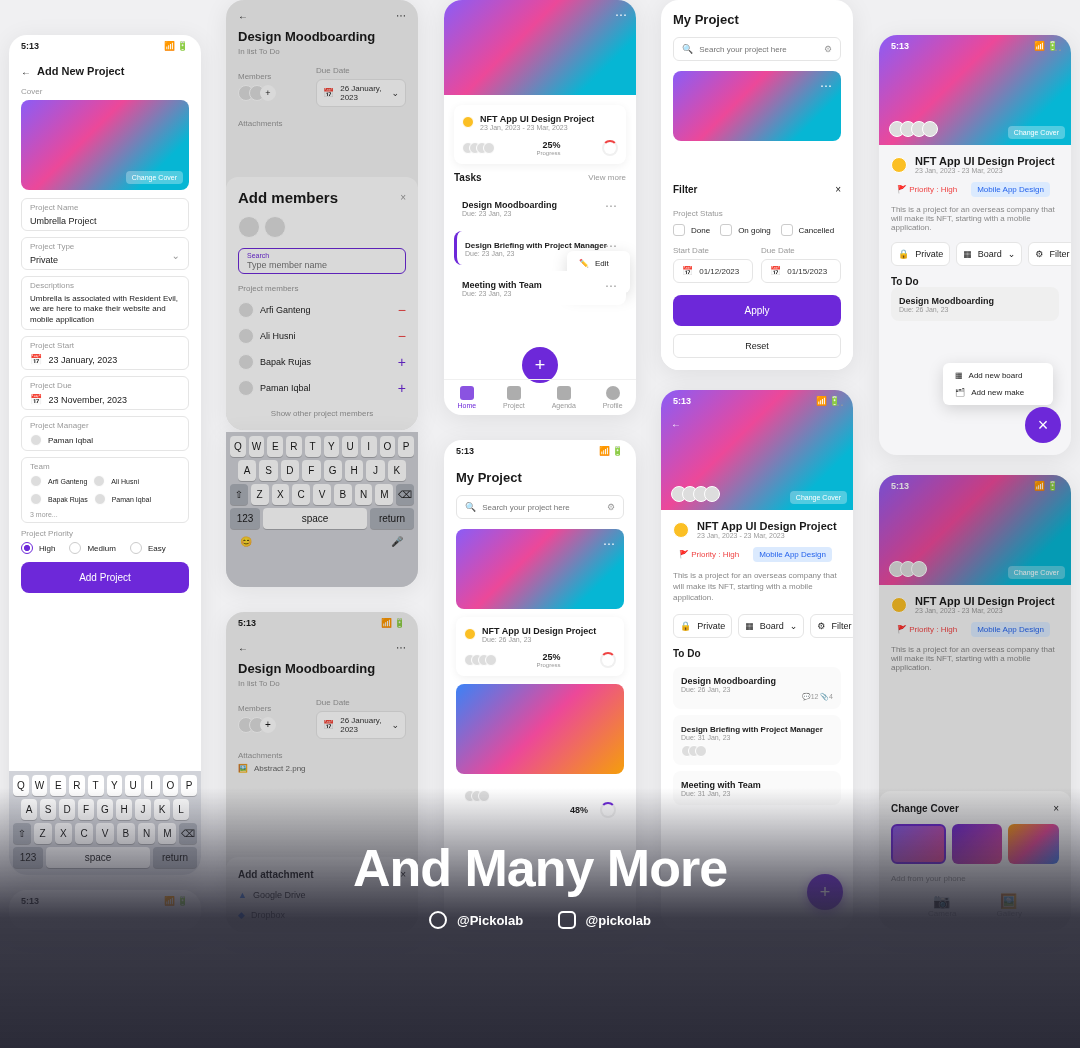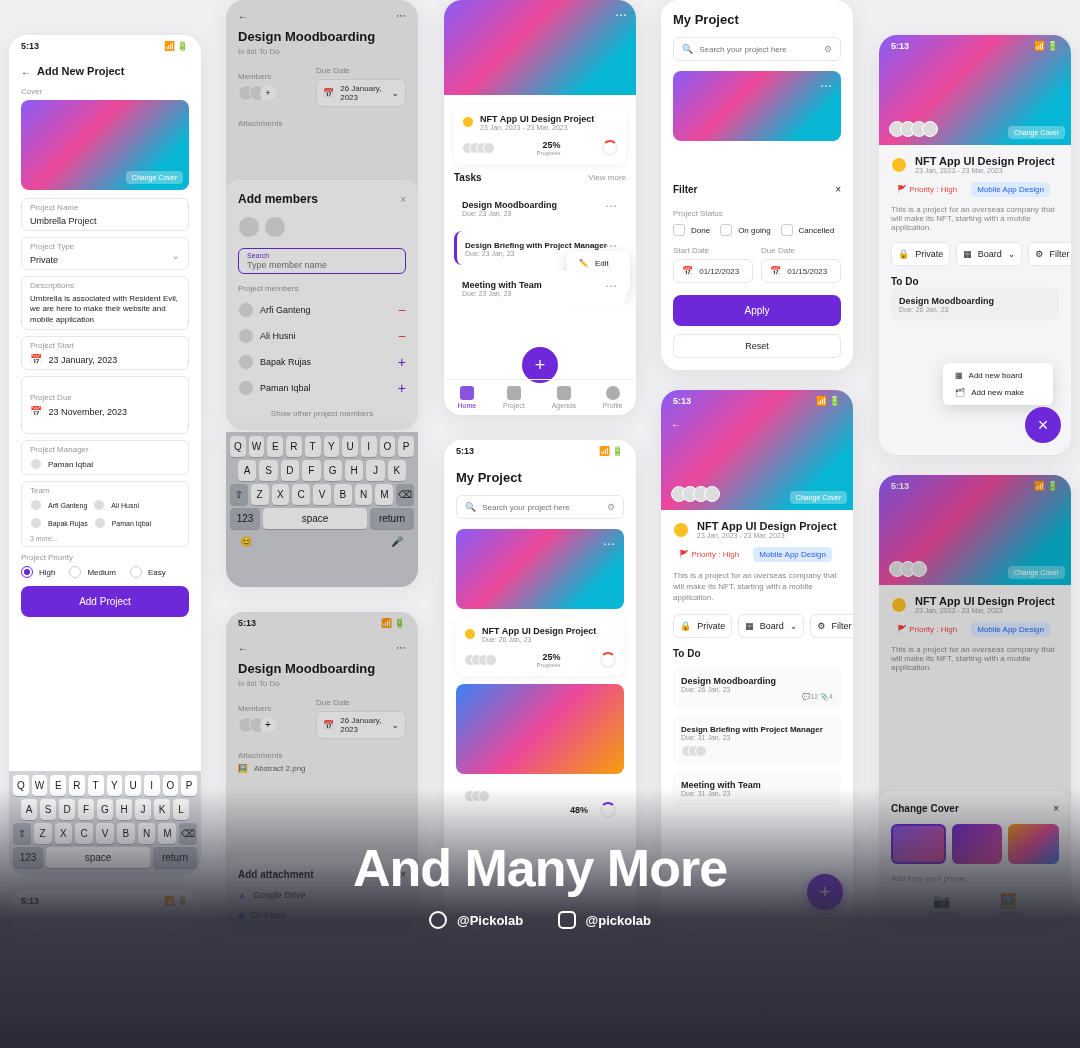--- a/index.html
+++ b/index.html
@@ -76,21 +76,21 @@
    <div class="section-label">Descriptions</div>
    <div style="font-size:8px;line-height:1.3">Umbrella is associated with Resident Evil, we are here to make their website and mobile application</div>
   </div>
   <div style="border:1px solid #e5e5e5;border-radius:6px;padding:4px 8px;margin-bottom:6px">
    <div class="section-label">Project Start</div>
    <div class="row">
             <span>📅</span>
             <span style="font-size:9px">23 January, 2023</span>
           </div>
   </div>
-  <div style="border:1px solid #e5e5e5;border-radius:6px;padding:16px 8px;margin-bottom:6px">
+  <div style="border:1px solid #e5e5e5;border-radius:6px;padding:4px 8px;margin-bottom:6px">
    <div class="section-label">Project Due</div>
    <div class="row">
             <span>📅</span>
             <span style="font-size:9px">23 November, 2023</span>
           </div>
   </div>
   <div style="border:1px solid #e5e5e5;border-radius:6px;padding:4px 8px;margin-bottom:6px">
    <div class="section-label">Project Manager</div>
    <div class="row">
             <span class="avatar sm"></span>
@@ -211,21 +211,21 @@
               <span style="font-size:8px">26 January, 2023</span>
               <span>⌄</span>
             </div>
           </div>
   </div>
   <div class="section-label" style="margin-top:12px">Attachments</div>
  </div>
 
  <div style="position:absolute;bottom:0;left:0;right:0;background:#fff;border-radius:12px 12px 0 0;padding:12px">
   <div class="row" style="justify-content:space-between">
-          <b style="font-size:12px">Add members</b>
+          <b style="font-size:15px">Add members</b>
           <span style="color:#999">×</span>
         </div>
   <div class="avatar-group" style="margin:10px 0">
           <span class="avatar" style="width:22px;height:22px"></span>
           <span class="avatar" style="width:22px;height:22px;margin-left:4px"></span>
         </div>
   <div style="border:1px solid #6d28d9;border-radius:6px;padding:3px 8px;margin-bottom:10px">
    <div style="font-size:7px;color:#6d28d9">Search</div>
    <input style="border: 0px; font-size: 9px; width: 100%; outline: 0px;" placeholder="Type member name">
   </div>

